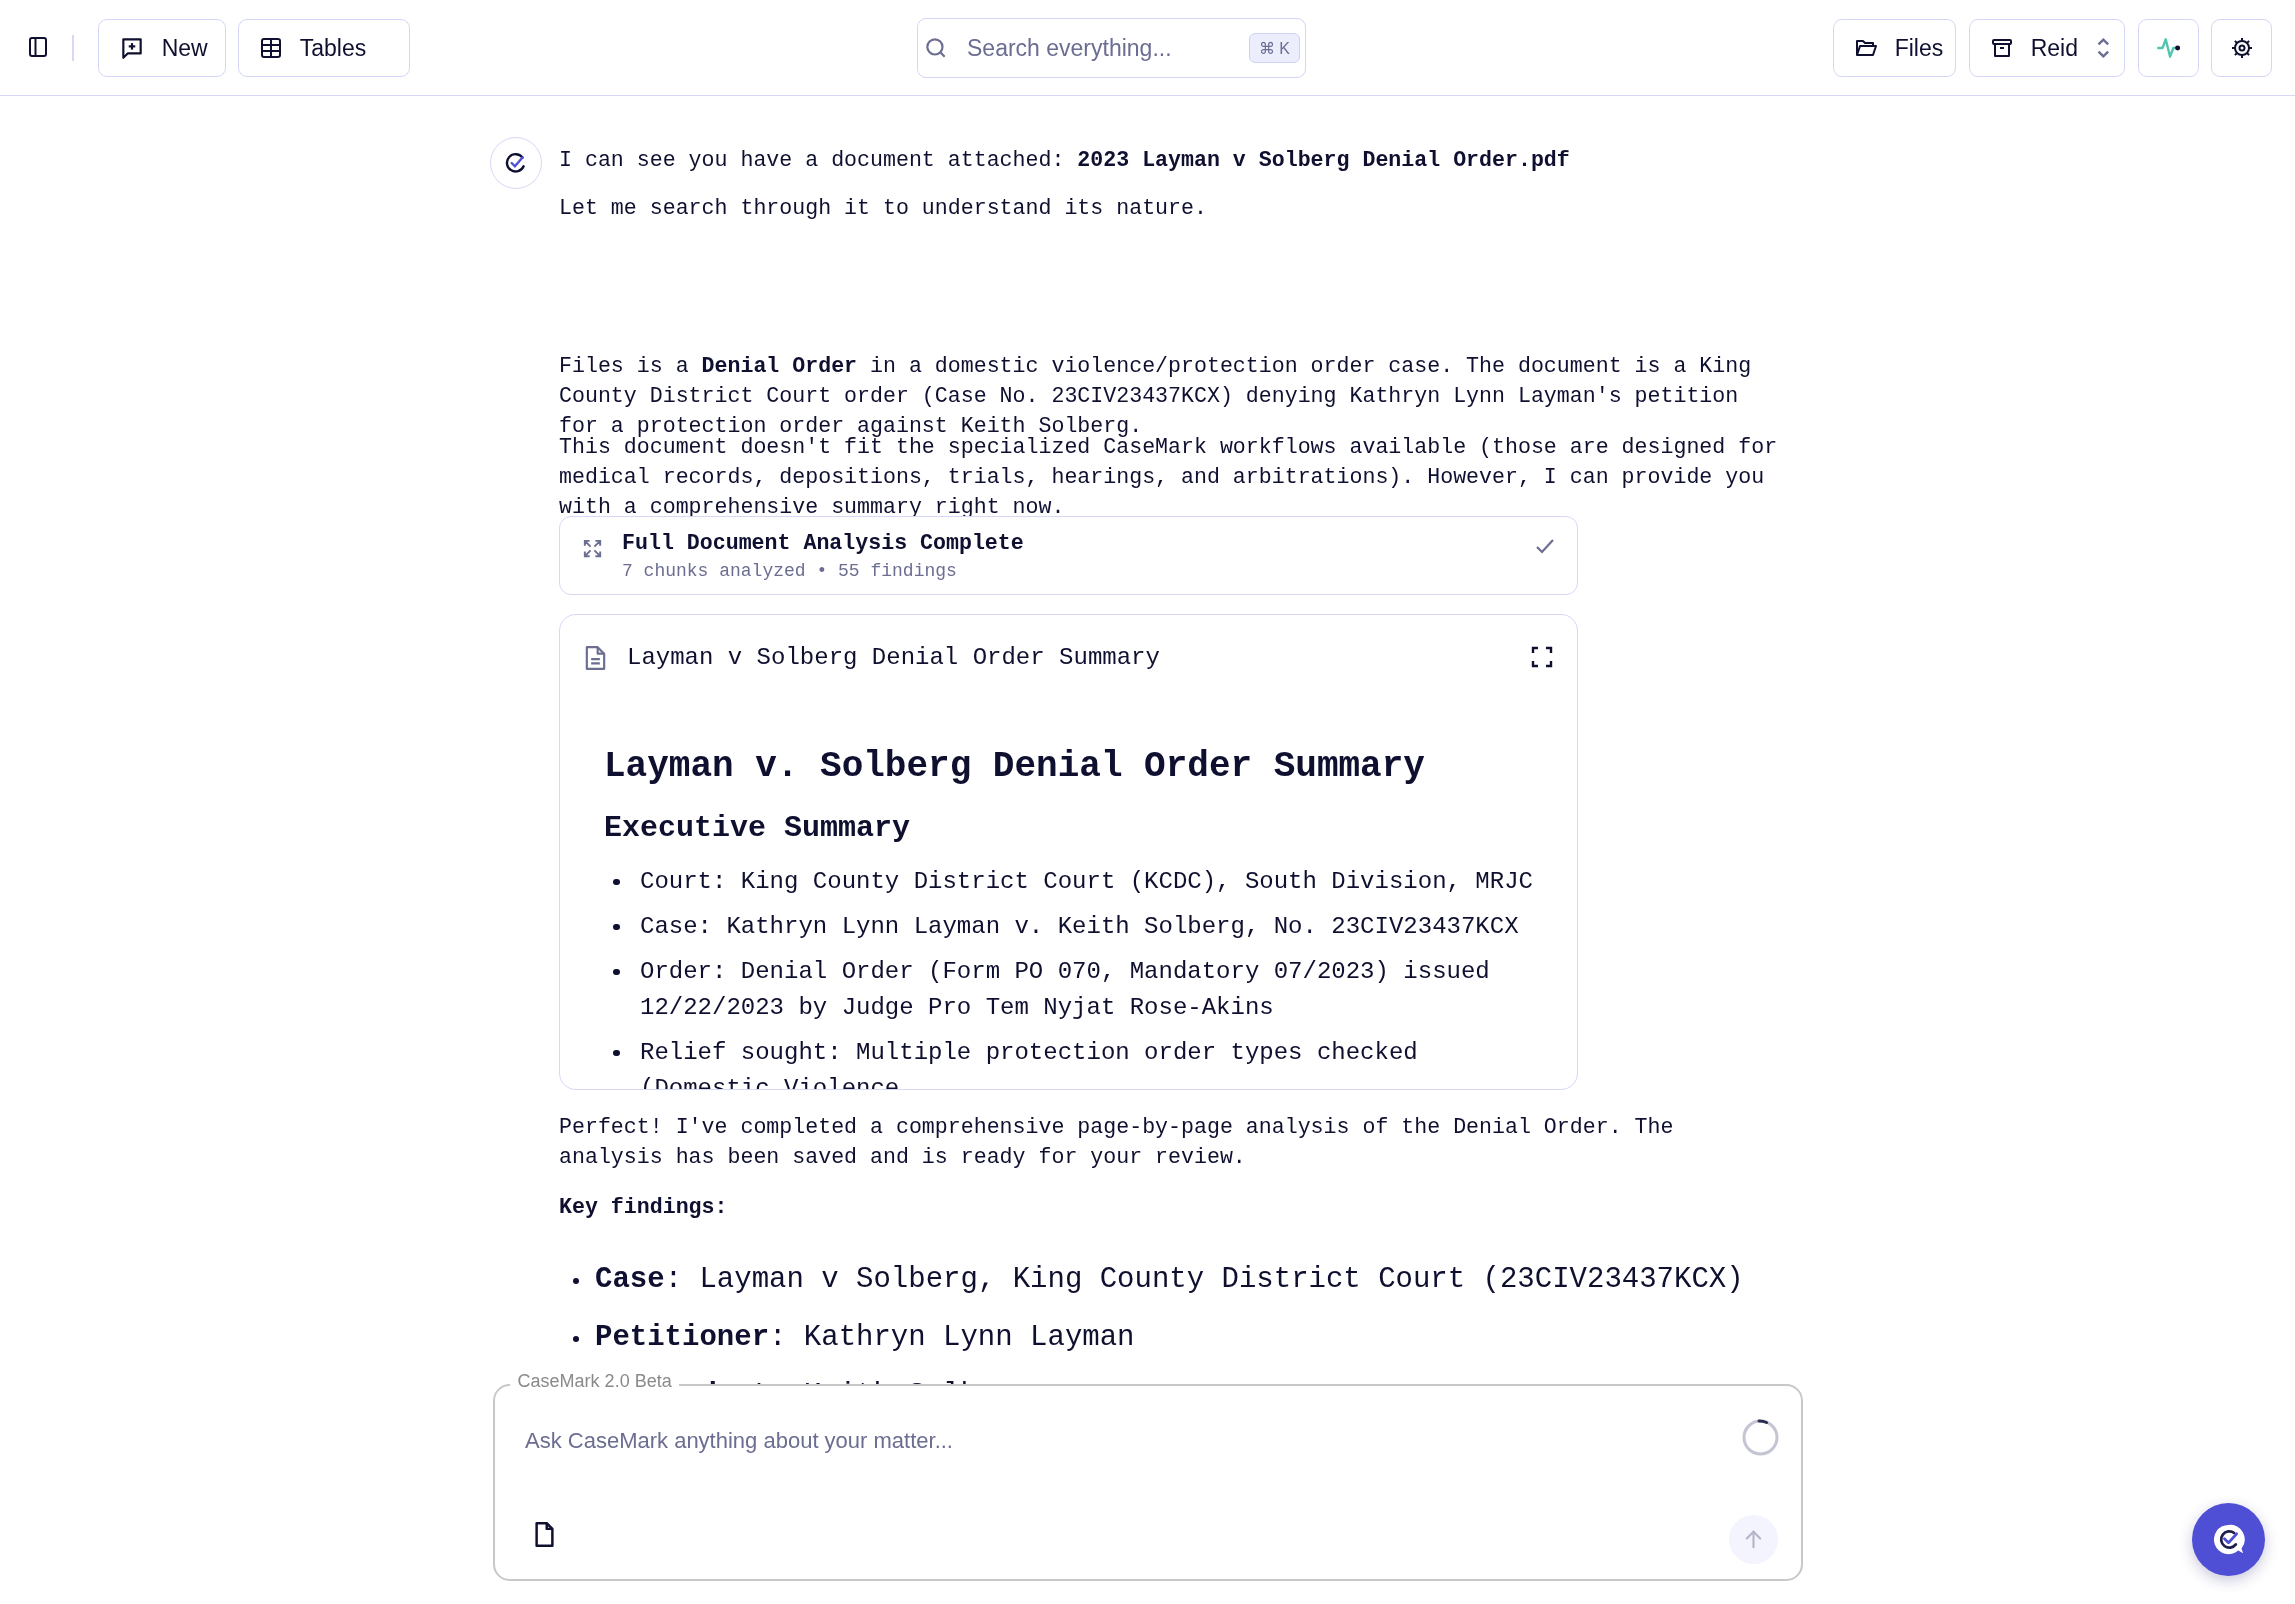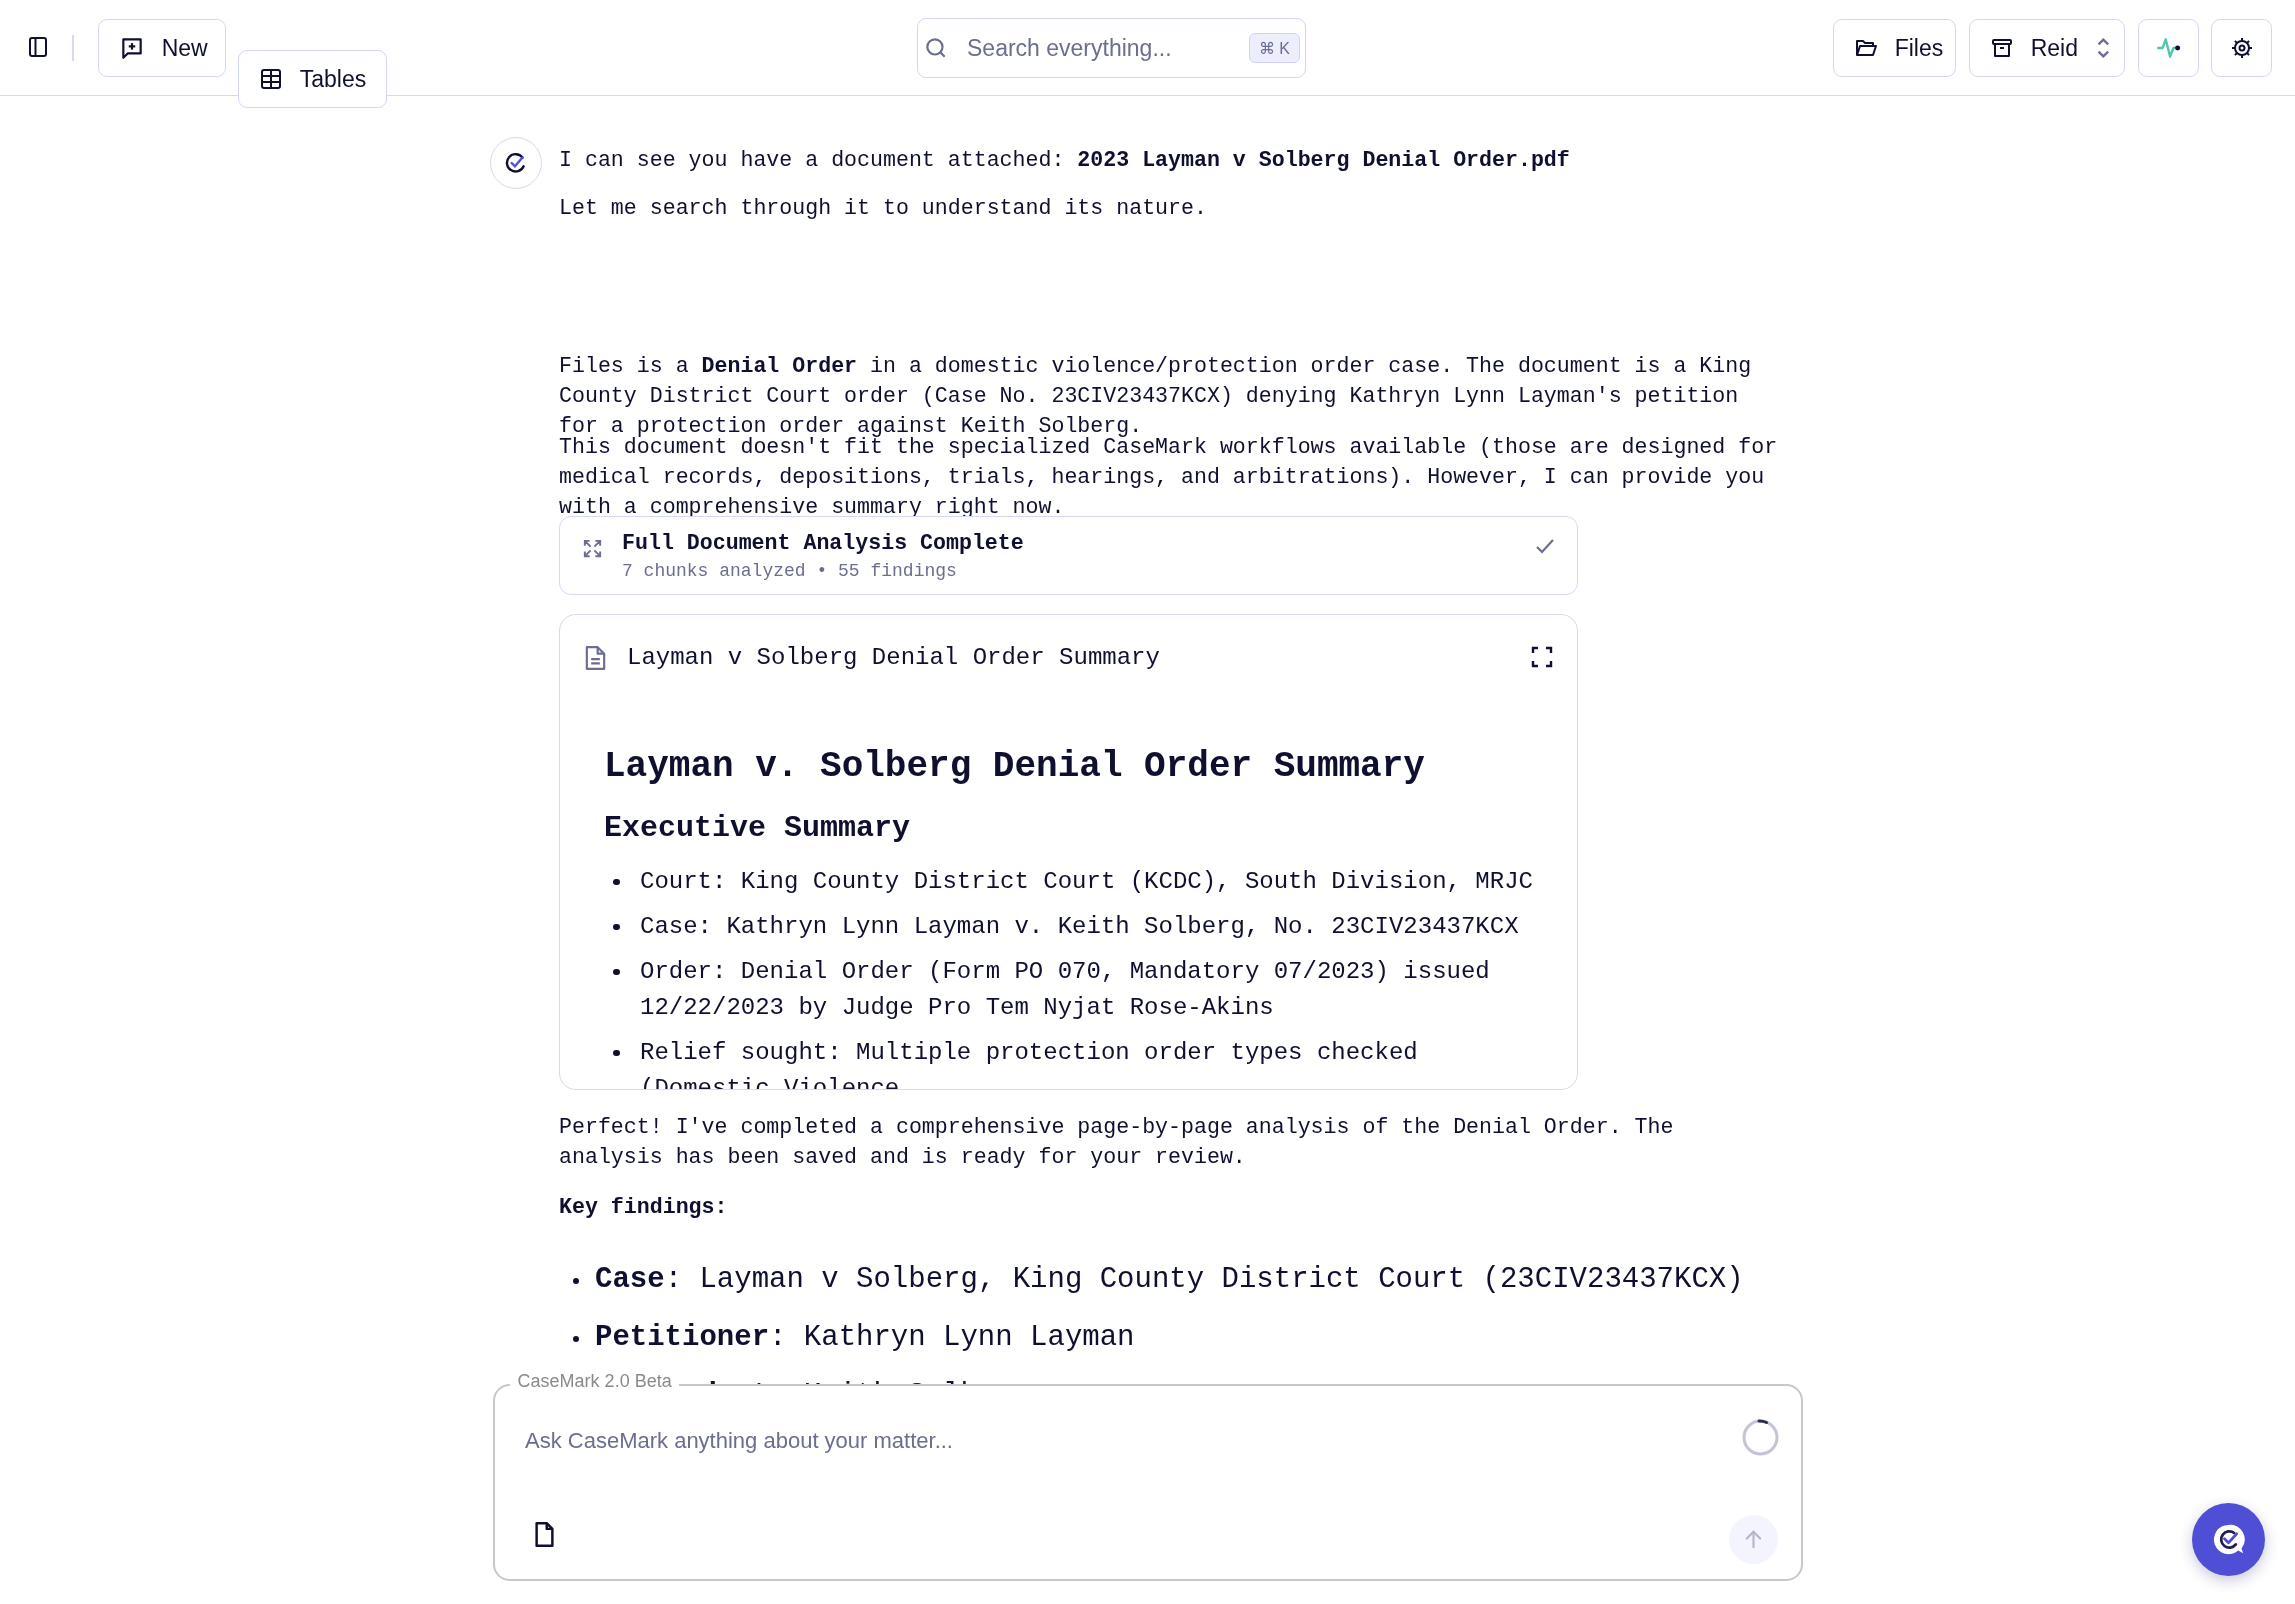--- a/index.html
+++ b/index.html
@@ -6,21 +6,21 @@
   html, body { width: 2295px; height: 1604px; overflow: hidden; background: #ffffff; }
   body { font-family: "Liberation Sans", "DejaVu Sans", sans-serif; color: #0f1030; position: relative; }
 
   
   .topbar { position: absolute; left: 0; top: 0; width: 2295px; height: 96px; border-bottom: 1.5px solid #d6d8f5; background: #fff; }
   .sidebar-toggle { position: absolute; left: 26px; top: 35px; width: 24px; height: 24px; cursor: pointer; }
   .tb-divider { position: absolute; left: 72px; top: 35px; width: 1.5px; height: 26px; background: #d6d8f5; }
   .tb-btn { position: absolute; top: 19px; height: 58px; border: 1.5px solid #d3d6f7; border-radius: 9px; background: #fff; display: flex; align-items: center; gap: 16.7px; padding: 0 20px; font-size: 23px; color: #0f1030; cursor: pointer; }
   .tb-btn svg { flex: none; }
   .btn-new { left: 98px; width: 128px; }
-  .btn-tables { left: 238px; width: 149px; margin-top: 31px; }
+  .btn-tables { left: 238px; width: 172px; }
 
   .search { position: absolute; left: 917px; top: 18px; width: 389px; height: 60px; border: 1.5px solid #d3d6f7; border-radius: 9px; display: flex; align-items: center; padding: 0 5px; }
   .search input { border: none; outline: none; font-family: "Liberation Sans", sans-serif; font-size: 23px; color: #6b6d91; margin-left: 18px; width: 250px; background: transparent; }
   .search input::placeholder { color: #6b6d91; }
   .kbd { margin-left: auto; height: 30px; padding: 0 9px; border: 1.5px solid #cfd2f6; border-radius: 6px; background: #eceefd; font-size: 16px; color: #6b6d91; display: flex; align-items: center; }
 
   .btn-files { left: 1833px; width: 123px; }
   .btn-reid { left: 1969px; width: 156px; }
   .btn-reid .chev { margin-left: auto; }
   .btn-icon { width: 61px; justify-content: center; padding: 0; }

